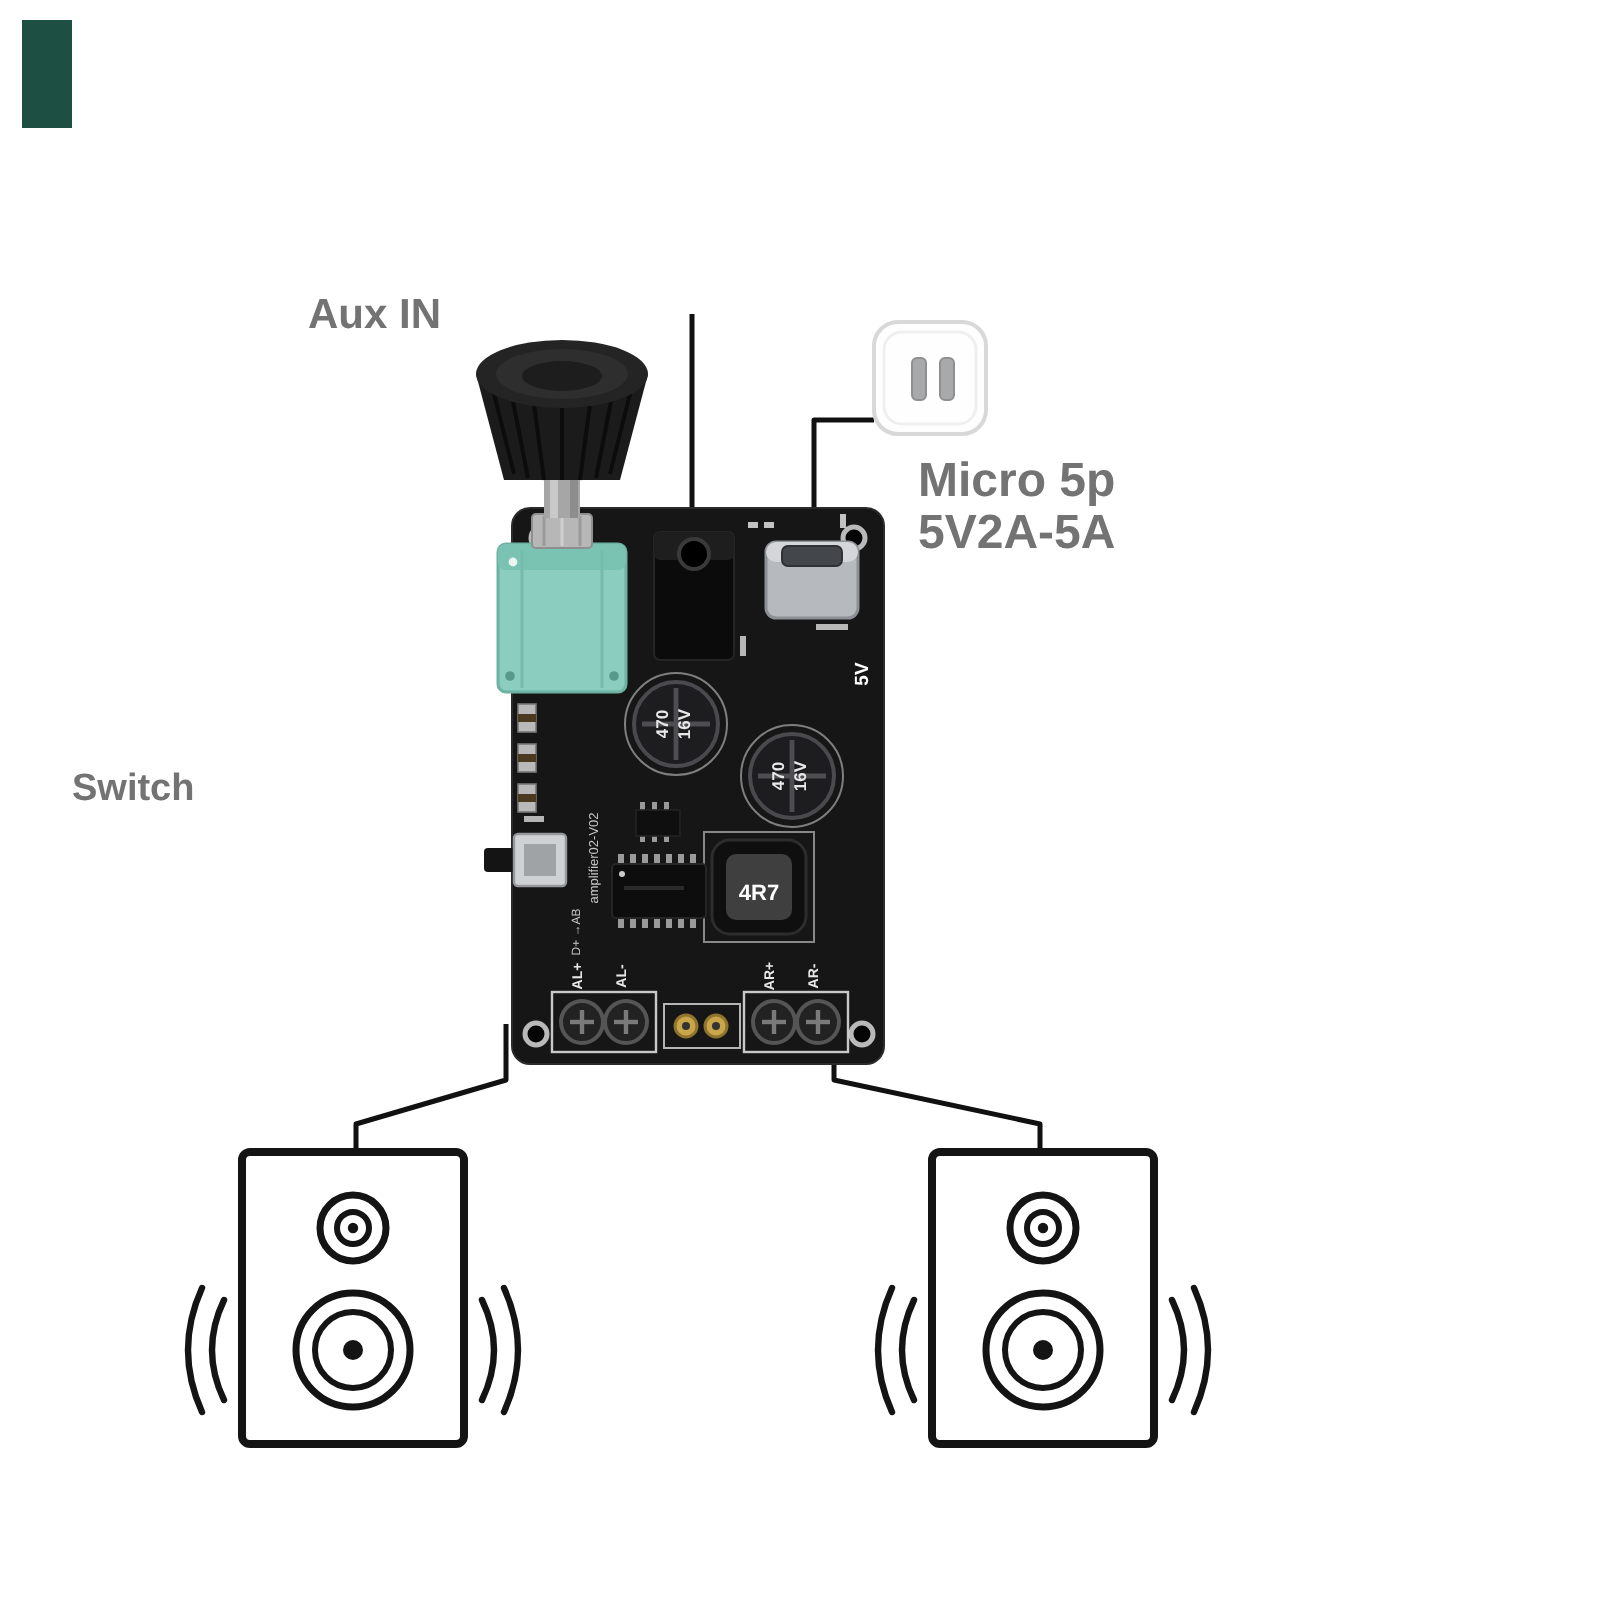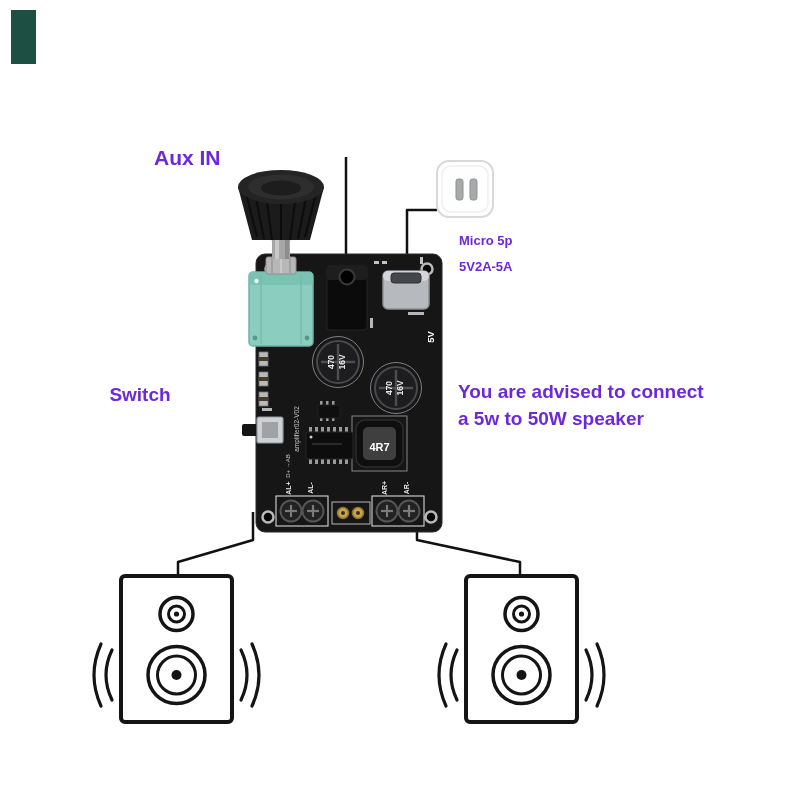--- a/index.html
+++ b/index.html
@@ -4,24 +4,24 @@
 <style>
   html,body{margin:0;padding:0;}
   body{
     width:800px;height:800px;
     background:#ffffff;
     font-family:"Liberation Sans",sans-serif;
     position:relative;overflow:hidden;
   }
   .canvas{position:absolute;left:0;top:0;width:800px;height:800px;}
   svg.scene{position:absolute;left:0;top:0;}
-  .callout{position:absolute;color:#6d28d9;font-weight:700;white-space:nowrap;}
+  .callout{position:absolute;color:#737373;font-weight:700;white-space:nowrap;}
   .callout-aux{left:154px;top:146px;font-size:21px;}
-  .callout-usb{left:459px;top:228px;font-size:13px;line-height:26px;}
-  .callout-switch{left:36px;top:381px;width:208px;text-align:center;font-size:19px;line-height:27px;}
+  .callout-usb{left:459px;top:228px;font-size:24px;line-height:26px;}
+  .callout-switch{left:36px;top:381px;width:208px;font-size:19px;line-height:27px;}
   .callout-advice{left:458px;top:378px;font-size:19px;line-height:27px;}
 </style>
 </head>
 <body>
 
 <div class="canvas">
 
   <svg class="scene" width="800" height="800" viewBox="0 0 800 800">
 
     <rect x="11" y="10" width="25" height="54" fill="#1d4f42"></rect>
@@ -262,18 +262,14 @@
 
   <div class="callout callout-usb">
     <div>Micro 5p</div>
     <div>5V2A-5A</div>
   </div>
 
   <div class="callout callout-switch">
     <div>Switch</div>
   </div>
 
-  <div class="callout callout-advice">
-    <div>You are advised to connect</div>
-    <div>a 5w to 50W speaker</div>
-  </div>
 
 </div>
 
 </body></html>

